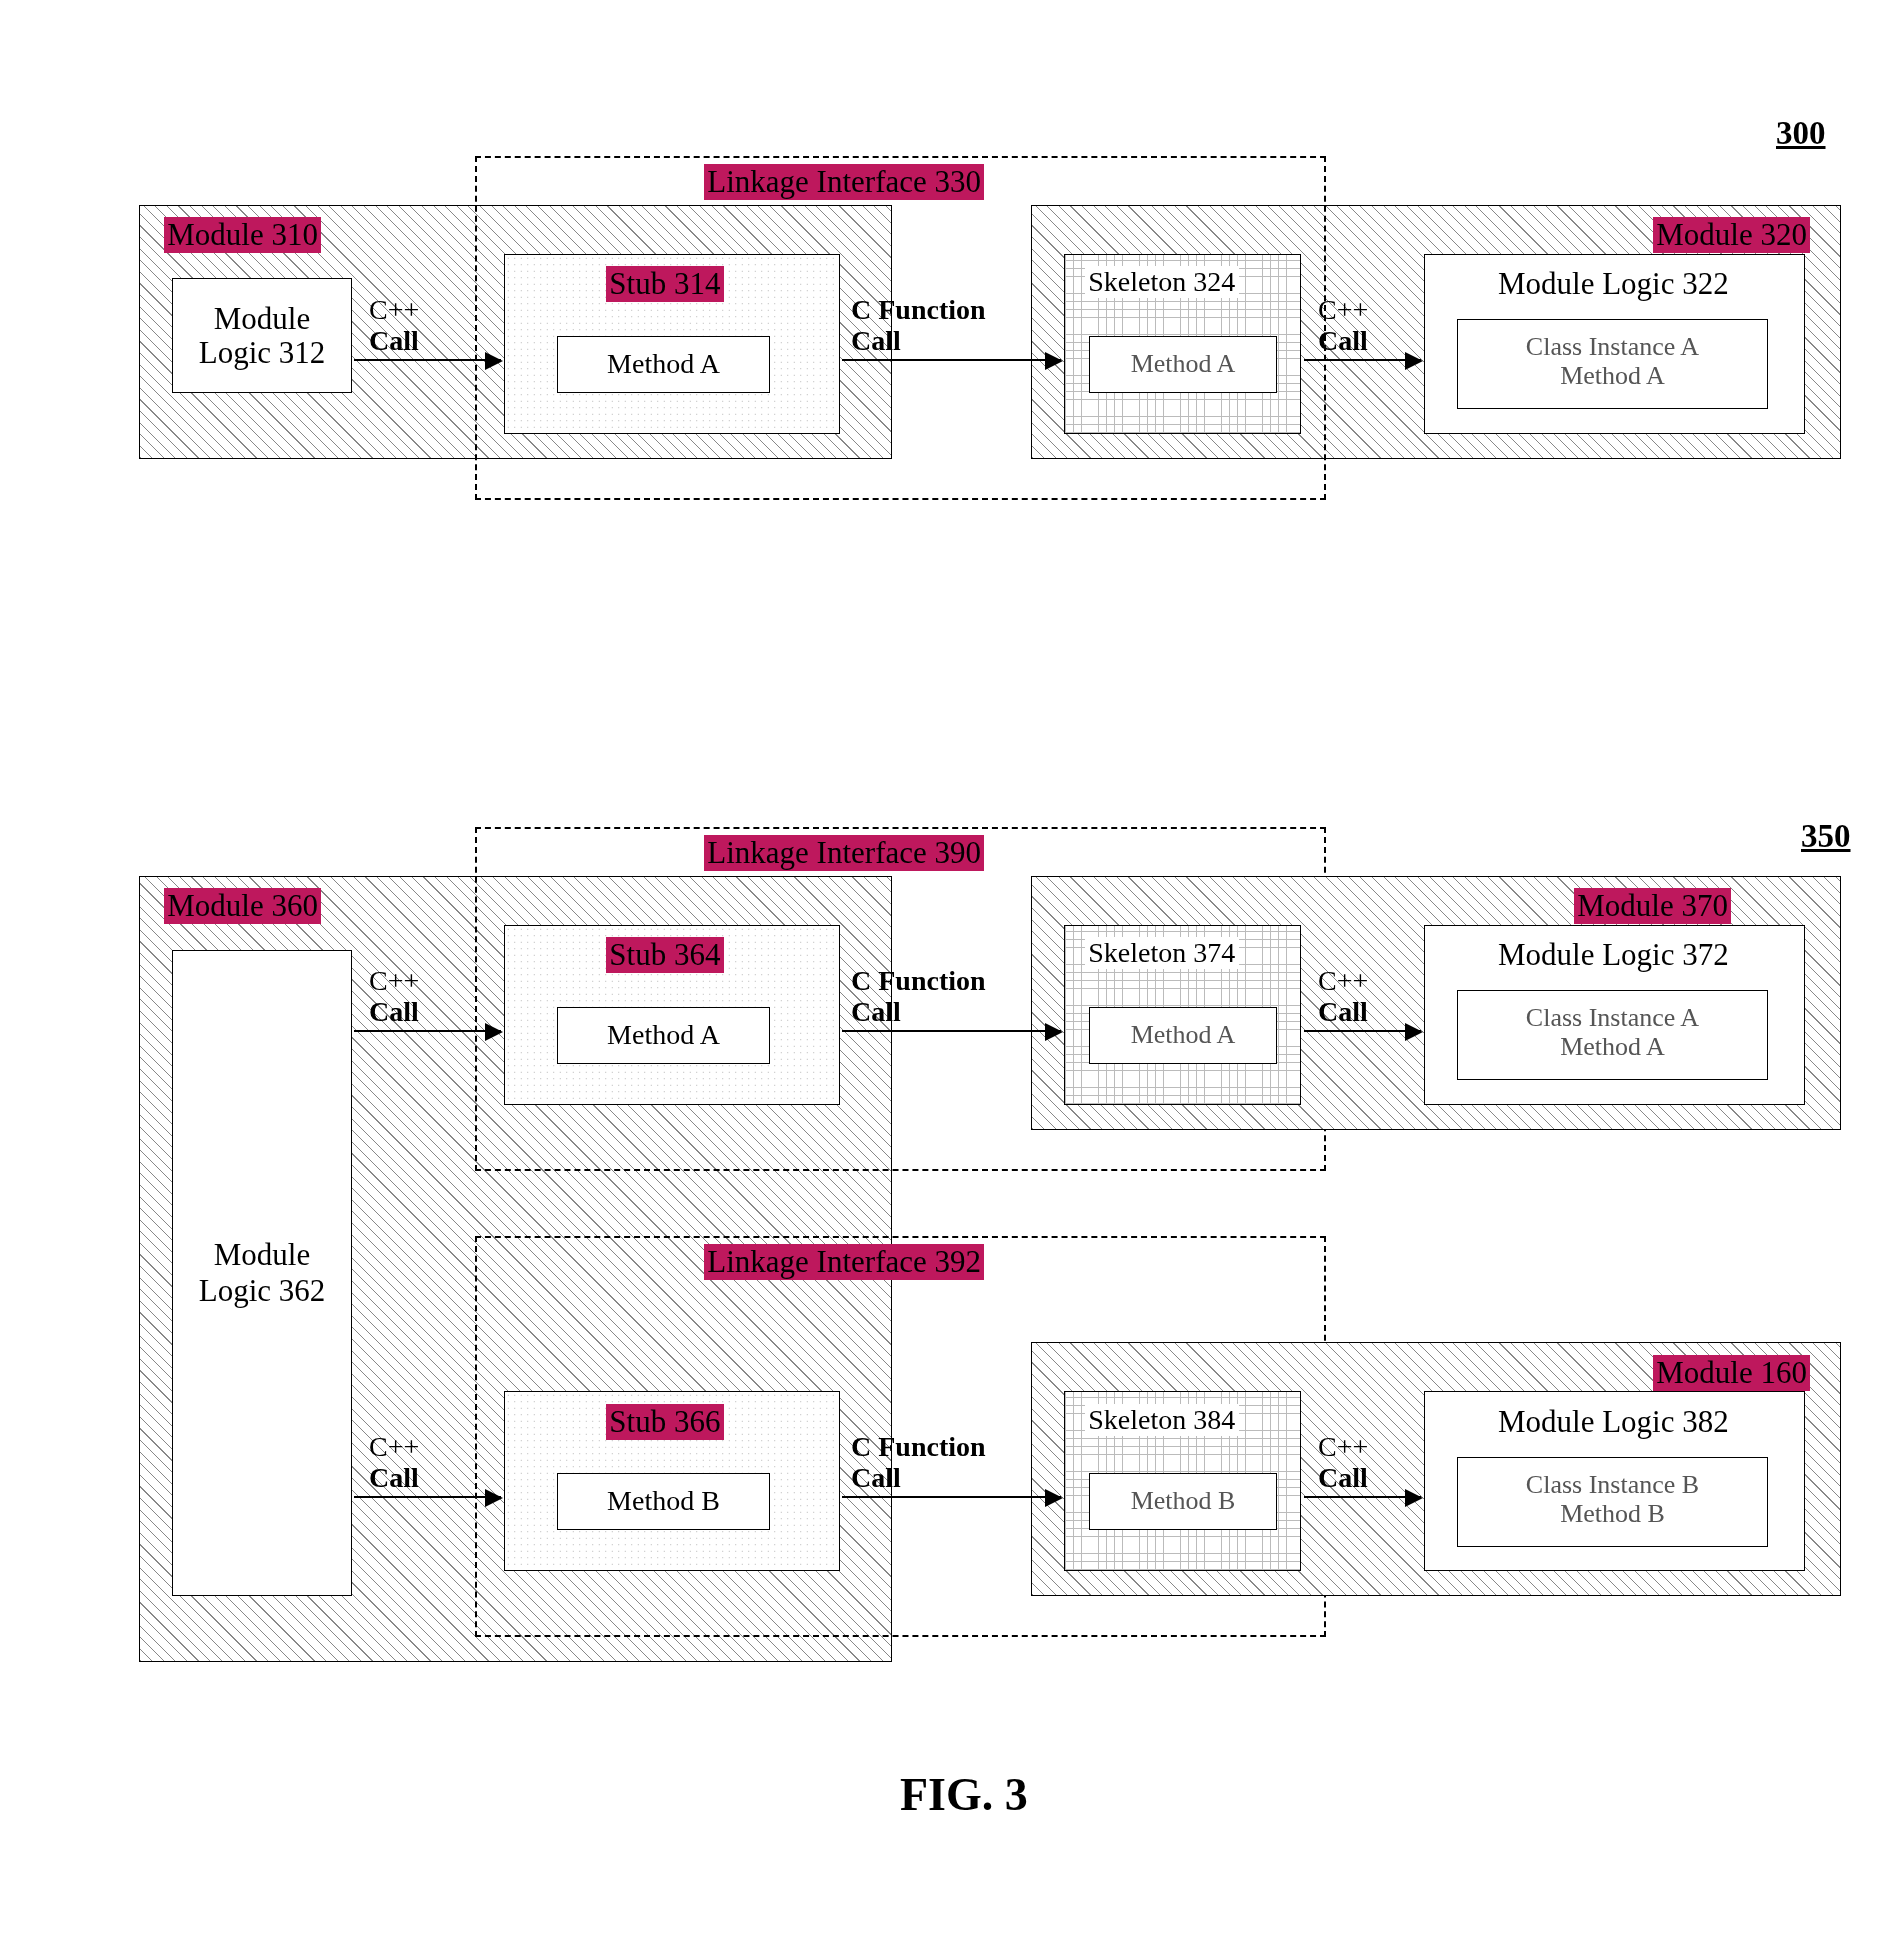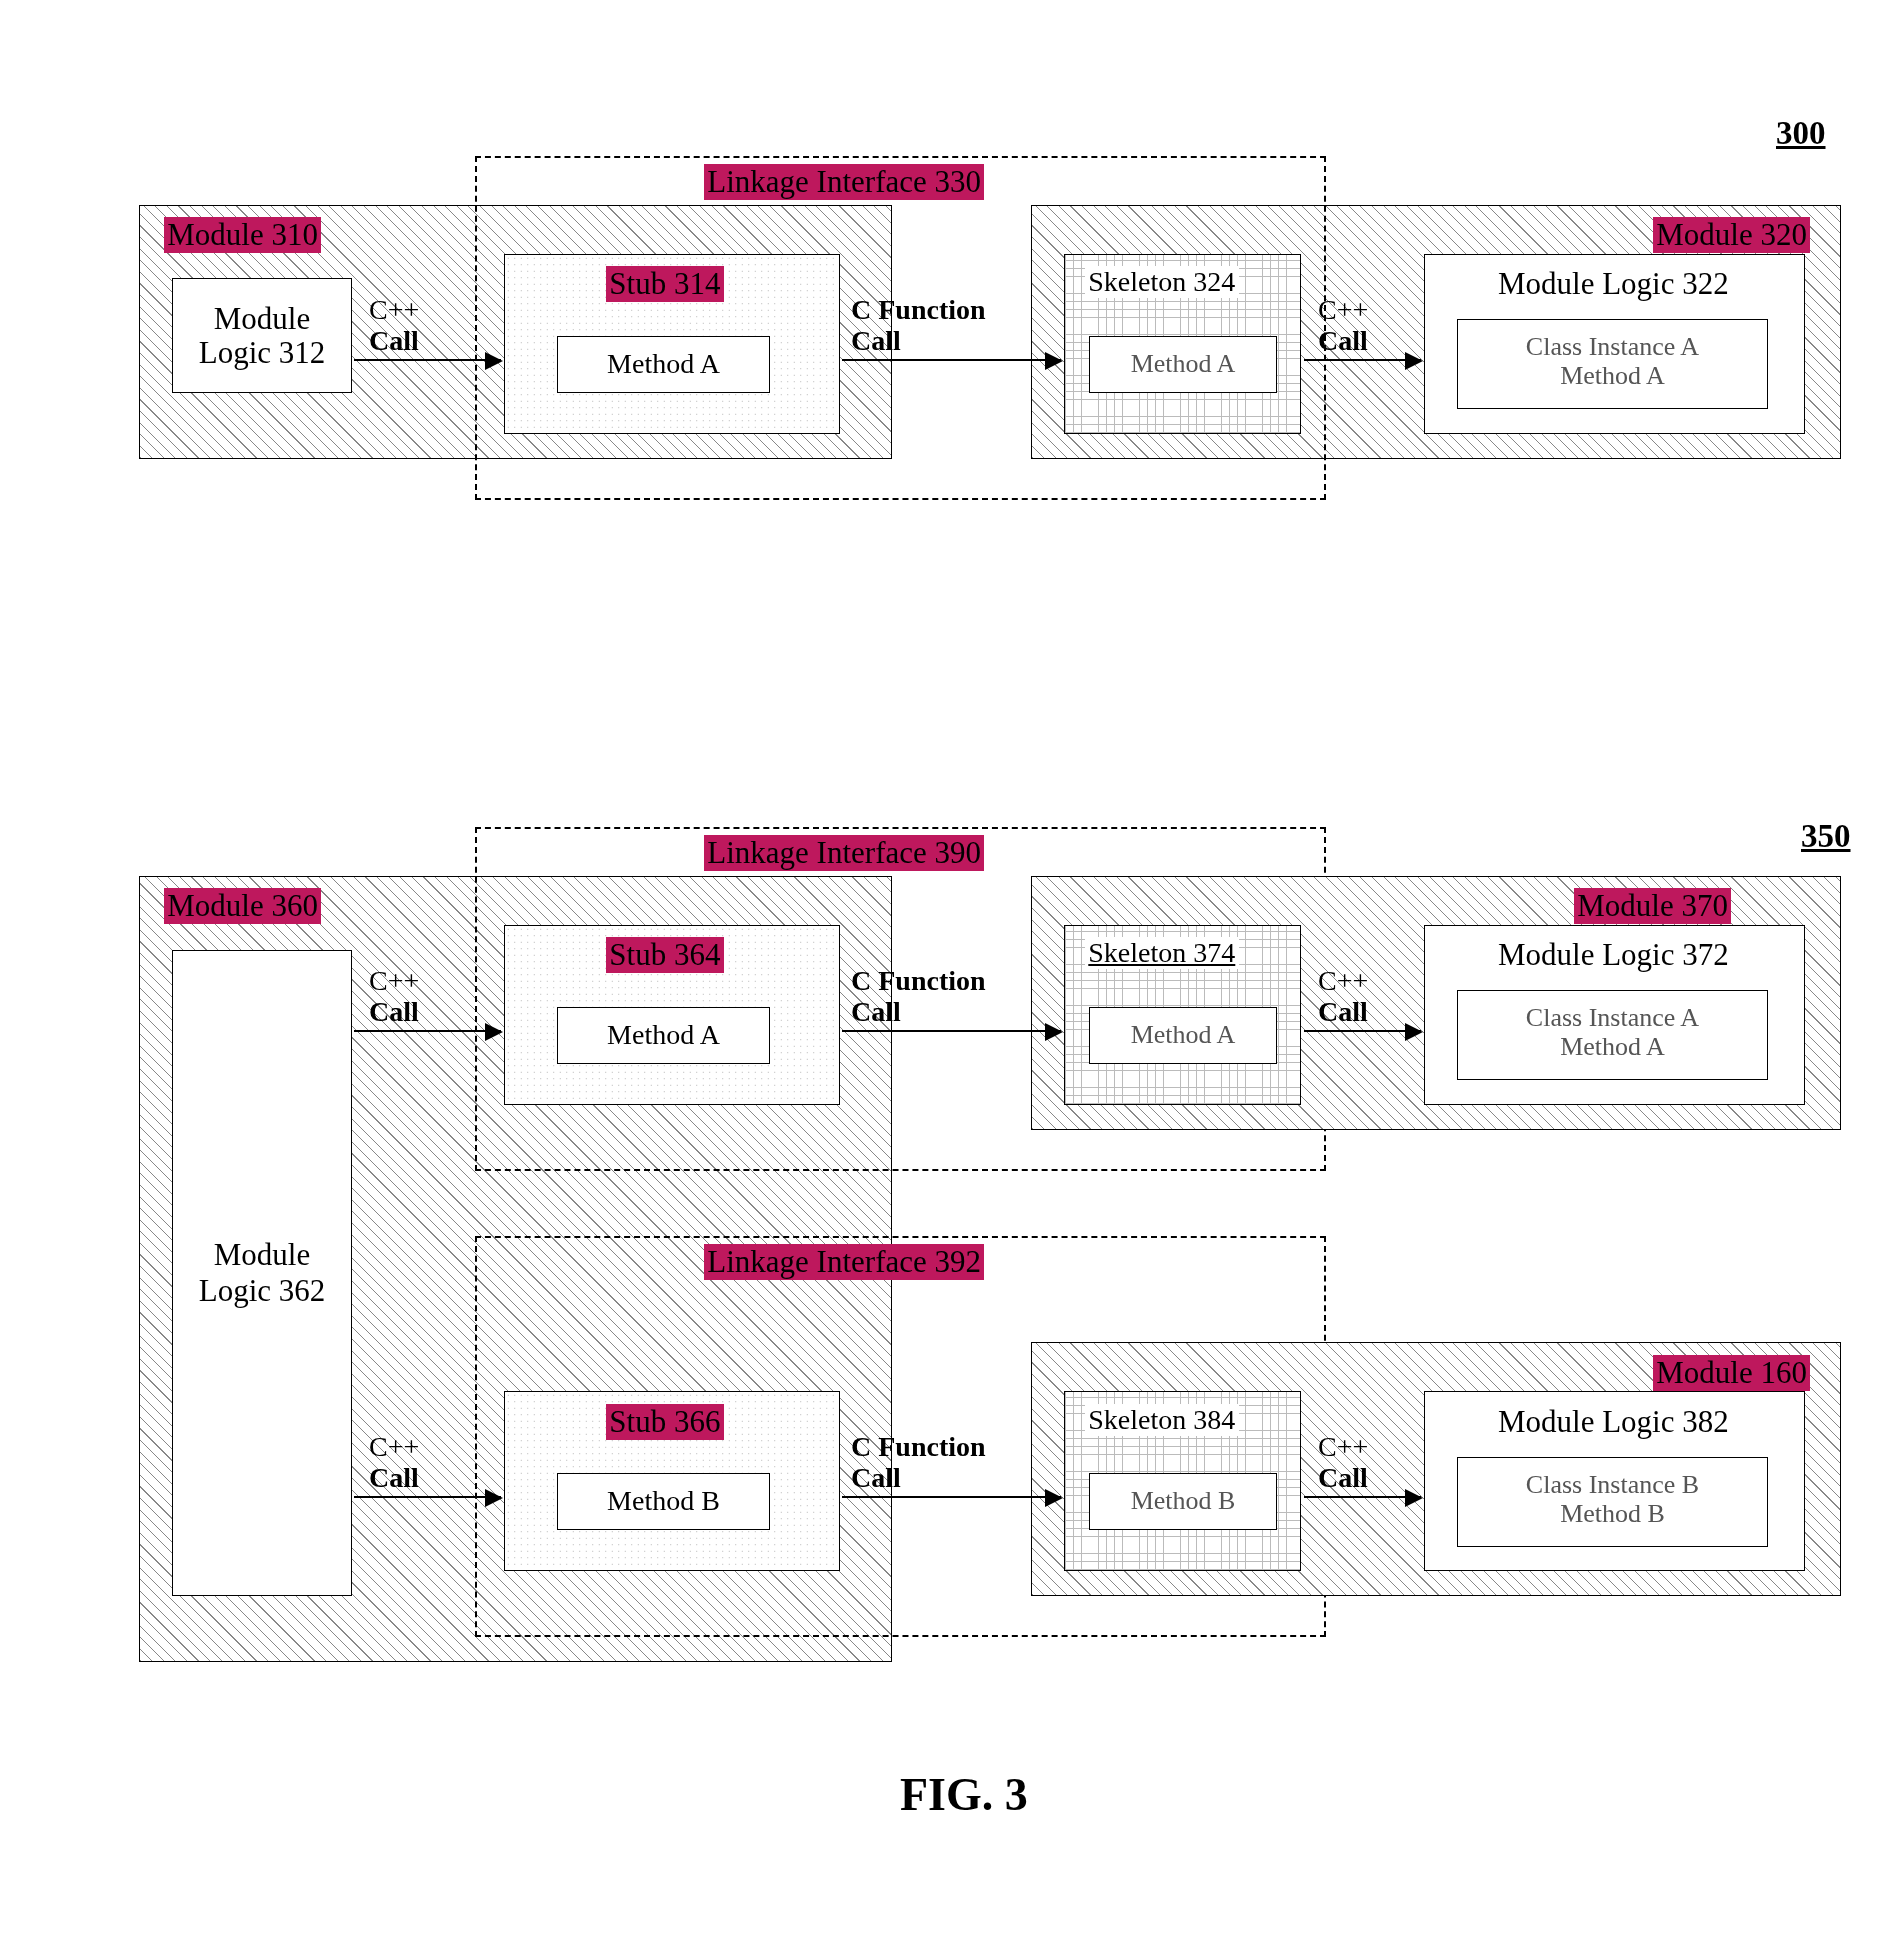--- a/index.html
+++ b/index.html
@@ -113,21 +113,21 @@
   <div class="lbl" style="left:671px; top:802px;">Linkage Interface 390</div>
 
   <div class="box hatch-diag" style="left:998px; top:843px; width:810px; height:254px;"></div>
   <div class="lbl" style="left:1541px; top:855px;">Module 370</div>
 
   <div class="box dot-fill" style="left:471px; top:892px; width:336px; height:180px;"></div>
   <div class="lbl" style="left:573px; top:904px;">Stub 364</div>
   <div class="box" style="left:524px; top:974px; width:213px; height:57px; background:#fff; text-align:center; line-height:54px; font-size:28px;">Method A</div>
 
   <div class="box grid-fill" style="left:1031px; top:892px; width:237px; height:180px;"></div>
-  <div class="lbl-sm" style="left:1052px; top:904px;text-decoration:underline;">Skeleton 374</div>
+  <div class="lbl-sm" style="left:1052px; top:904px;">Skeleton 374</div>
   <div class="box" style="left:1056px; top:974px; width:188px; height:57px; background:#fff; text-align:center; line-height:54px; font-size:26px; color:#555;">Method A</div>
 
   <div class="box" style="left:1391px; top:892px; width:381px; height:180px; background:#fff;"></div>
   <div class="lbl-nopad" style="left:1465px; top:904px;">Module Logic 372</div>
   <div class="box" style="left:1424px; top:957px; width:311px; height:90px; text-align:center; font-size:26px; color:#555; padding-top:11.5px; line-height:1.15;">
     <span>Class Instance A</span><br>
     <span>Method A</span>
   </div>
 
   <div class="arrow" style="left:321px; top:997px; width:147px;"></div>

